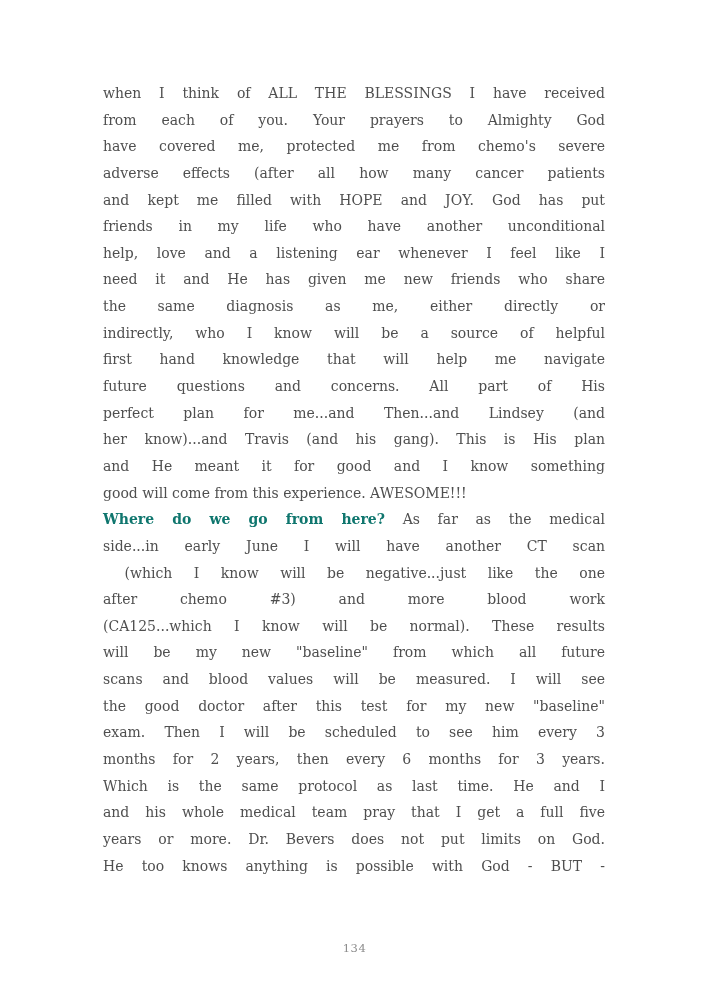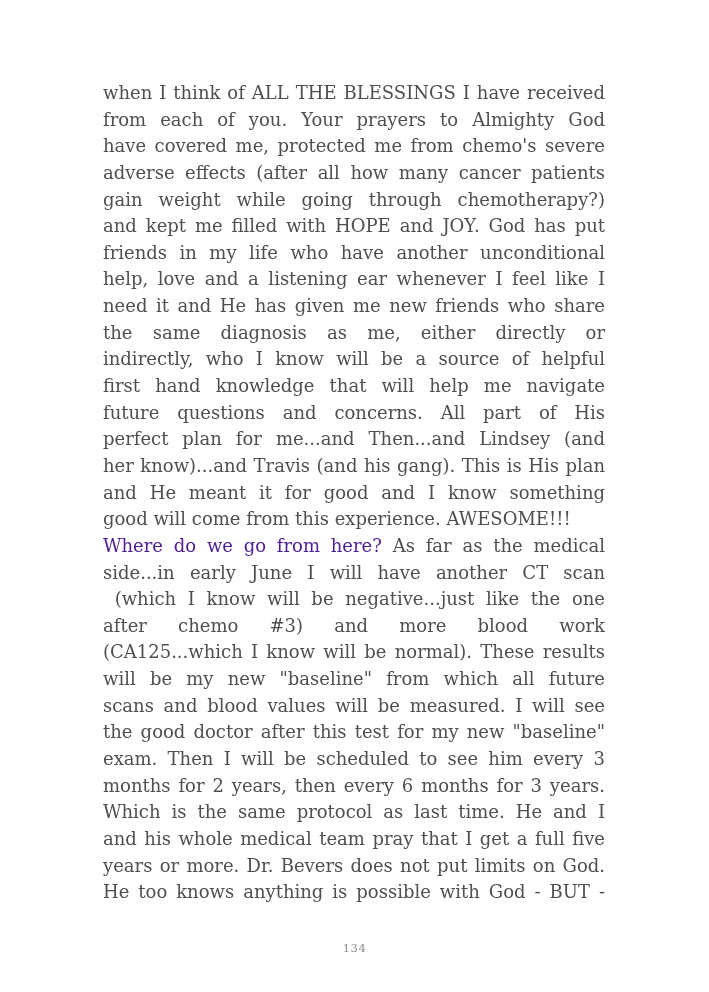--- a/index.html
+++ b/index.html
@@ -14,34 +14,34 @@
     position: absolute;
     inset: 0;
     background: #ffffff;
   }
   .page-text {
     position: absolute;
     left: 103px;
     top: 80px;
     width: 502px;
     color: #4f4f4f;
-    font-size: 18px;
+    font-size: 14px;
     line-height: 26.65px;
   }
   .line {
     text-align: justify;
     text-align-last: justify;
     height: 26.65px;
   }
   .line.para-end {
     text-align-last: left;
   }
   .bold-lead {
-    font-weight: normal;
-    color: #4c1d95;
+    font-weight: bold;
+    color: #0f766e;
   }
   .page-number {
     position: absolute;
     top: 941px;
     left: 0;
     width: 709px;
     text-align: center;
     font-size: 11.5px;
     letter-spacing: 0.5px;
     color: #8c8c8c;
@@ -49,21 +49,20 @@
 </style>
 </head>
 <body>
 
 <div class="page">
   <div class="page-text">
     <div class="line">when I think of ALL THE BLESSINGS I have received</div>
     <div class="line">from each of you. Your prayers to Almighty God</div>
     <div class="line">have covered me, protected me from chemo's severe</div>
     <div class="line">adverse effects (after all how many cancer patients</div>
-    <div class="line">gain weight while going through chemotherapy?)</div>
     <div class="line">and kept me filled with HOPE and JOY. God has put</div>
     <div class="line">friends in my life who have another unconditional</div>
     <div class="line">help, love and a listening ear whenever I feel like I</div>
     <div class="line">need it and He has given me new friends who share</div>
     <div class="line">the same diagnosis as me, either directly or</div>
     <div class="line">indirectly, who I know will be a source of helpful</div>
     <div class="line">first hand knowledge that will help me navigate</div>
     <div class="line">future questions and concerns. All part of His</div>
     <div class="line">perfect plan for me...and Then...and Lindsey (and</div>
     <div class="line">her know)...and Travis (and his gang). This is His plan</div>

